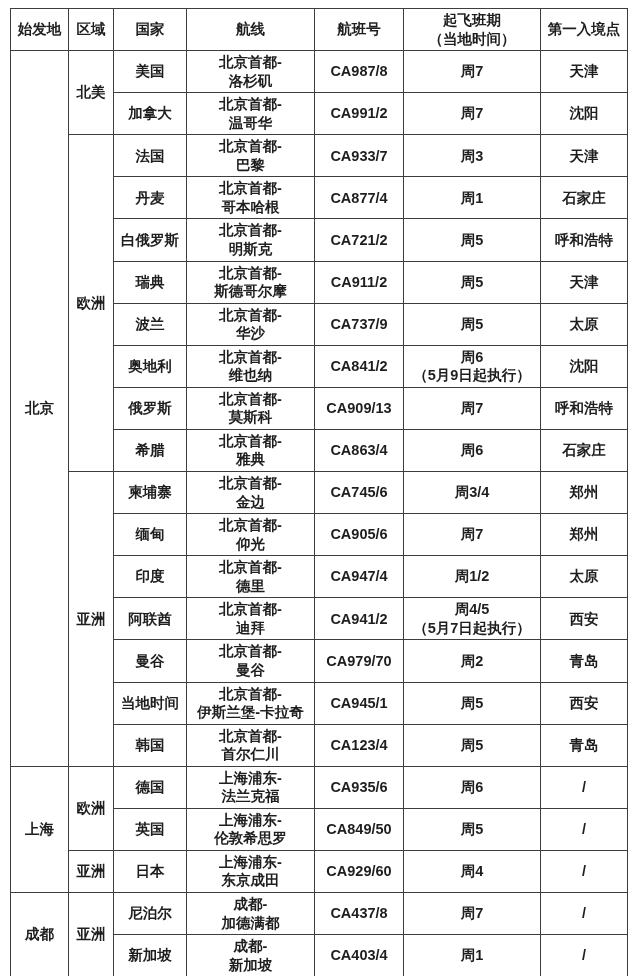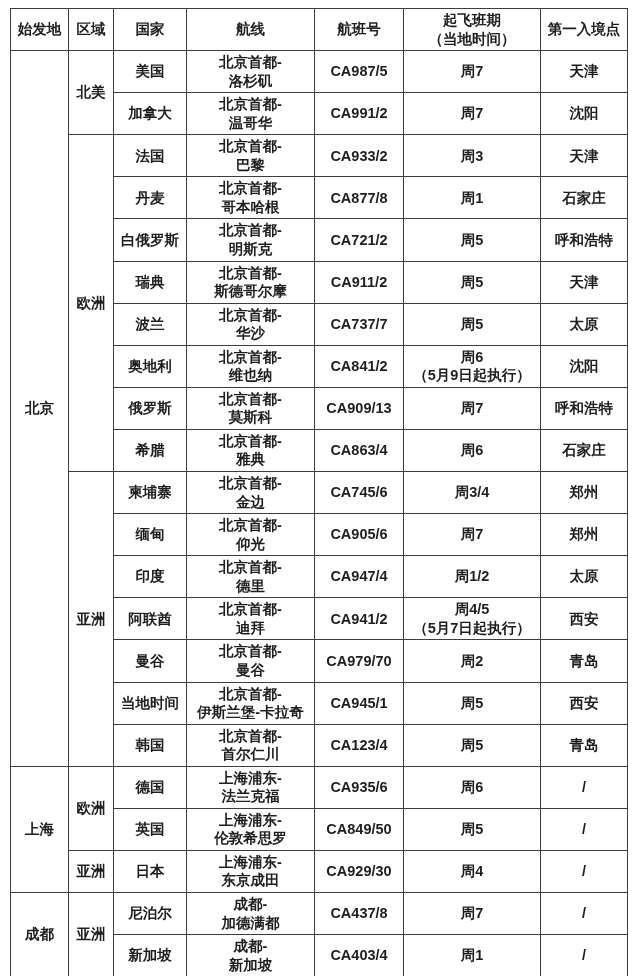--- a/index.html
+++ b/index.html
@@ -68,46 +68,46 @@
         <th>第一入境点</th>
       </tr>
     </thead>
     <tbody id="table-body">
         <tr>
           <td rowspan="17">北京</td>
           <td rowspan="2">北美</td>
           <td>美国</td>
           <td>北京首都-
 洛杉矶</td>
-          <td>CA987/5</td>
+          <td>CA987/8</td>
           <td>周7</td>
           <td>天津</td>
         </tr>
         <tr>
           <td>加拿大</td>
           <td>北京首都-
 温哥华</td>
           <td>CA991/2</td>
           <td>周7</td>
           <td>沈阳</td>
         </tr>
         <tr>
           <td rowspan="8">欧洲</td>
           <td>法国</td>
           <td>北京首都-
 巴黎</td>
-          <td>CA933/2</td>
+          <td>CA933/7</td>
           <td>周3</td>
           <td>天津</td>
         </tr>
         <tr>
           <td>丹麦</td>
           <td>北京首都-
 哥本哈根</td>
-          <td>CA877/8</td>
+          <td>CA877/4</td>
           <td>周1</td>
           <td>石家庄</td>
         </tr>
         <tr>
           <td>白俄罗斯</td>
           <td>北京首都-
 明斯克</td>
           <td>CA721/2</td>
           <td>周5</td>
           <td>呼和浩特</td>
@@ -117,21 +117,21 @@
           <td>北京首都-
 斯德哥尔摩</td>
           <td>CA911/2</td>
           <td>周5</td>
           <td>天津</td>
         </tr>
         <tr>
           <td>波兰</td>
           <td>北京首都-
 华沙</td>
-          <td>CA737/7</td>
+          <td>CA737/9</td>
           <td>周5</td>
           <td>太原</td>
         </tr>
         <tr>
           <td>奥地利</td>
           <td>北京首都-
 维也纳</td>
           <td>CA841/2</td>
           <td>周6
 （5月9日起执行）</td>
@@ -227,21 +227,21 @@
 伦敦希思罗</td>
           <td>CA849/50</td>
           <td>周5</td>
           <td>/</td>
         </tr>
         <tr>
           <td rowspan="1">亚洲</td>
           <td>日本</td>
           <td>上海浦东-
 东京成田</td>
-          <td>CA929/30</td>
+          <td>CA929/60</td>
           <td>周4</td>
           <td>/</td>
         </tr>
         <tr>
           <td rowspan="2">成都</td>
           <td rowspan="2">亚洲</td>
           <td>尼泊尔</td>
           <td>成都-
 加德满都</td>
           <td>CA437/8</td>

